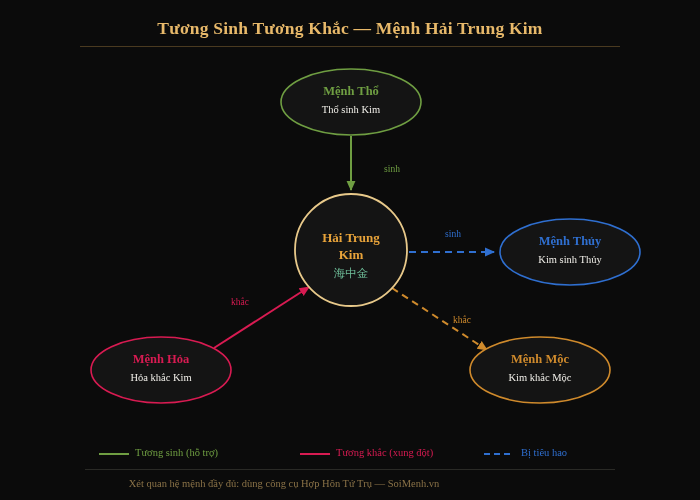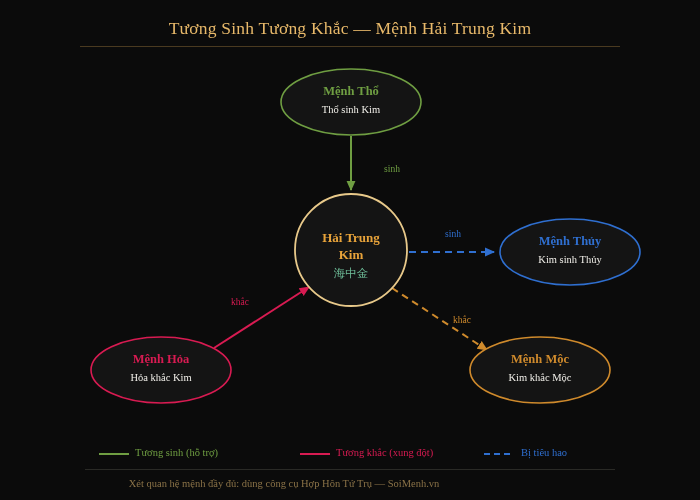--- a/index.html
+++ b/index.html
@@ -19,21 +19,21 @@
     height: 500px;
     background: #0b0b0b;
   }
   #page-title {
     position: absolute;
     top: 18px;
     left: 0;
     width: 700px;
     text-align: center;
     font-size: 17.5px;
-    font-weight: normal;
+    font-weight: bold;
     color: #e8b96a;
     letter-spacing: 0.2px;
   }
   #title-divider {
     position: absolute;
     top: 46px;
     left: 80px;
     width: 540px;
     height: 1px;
     background: #4a3a20;

